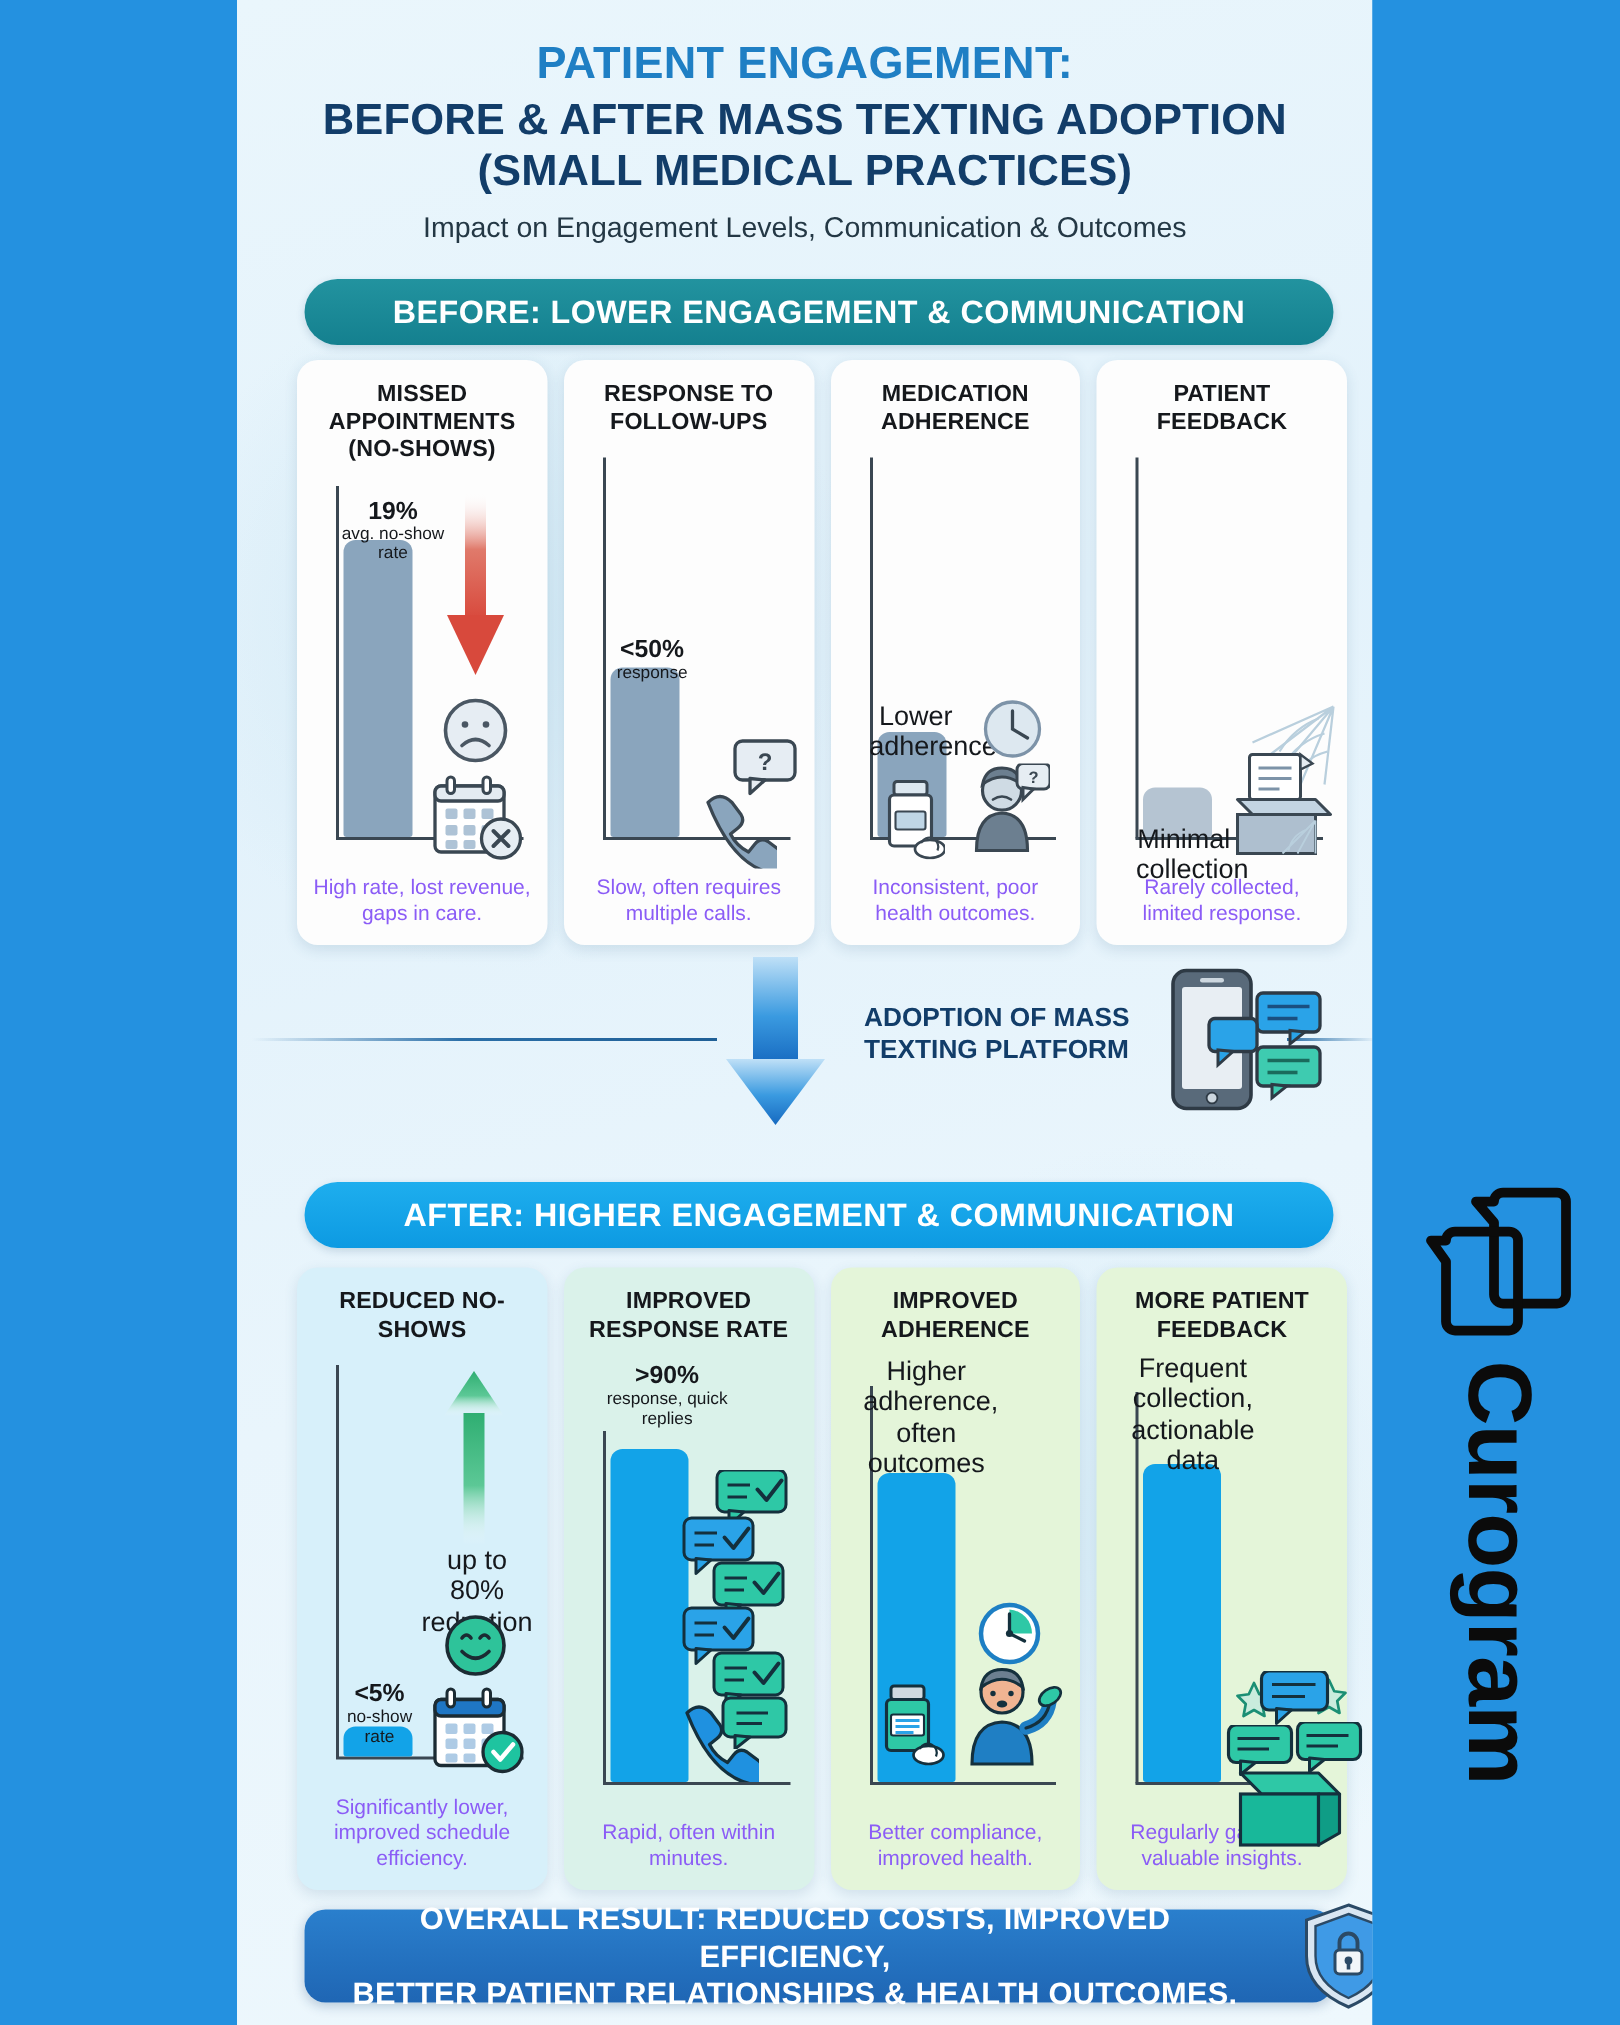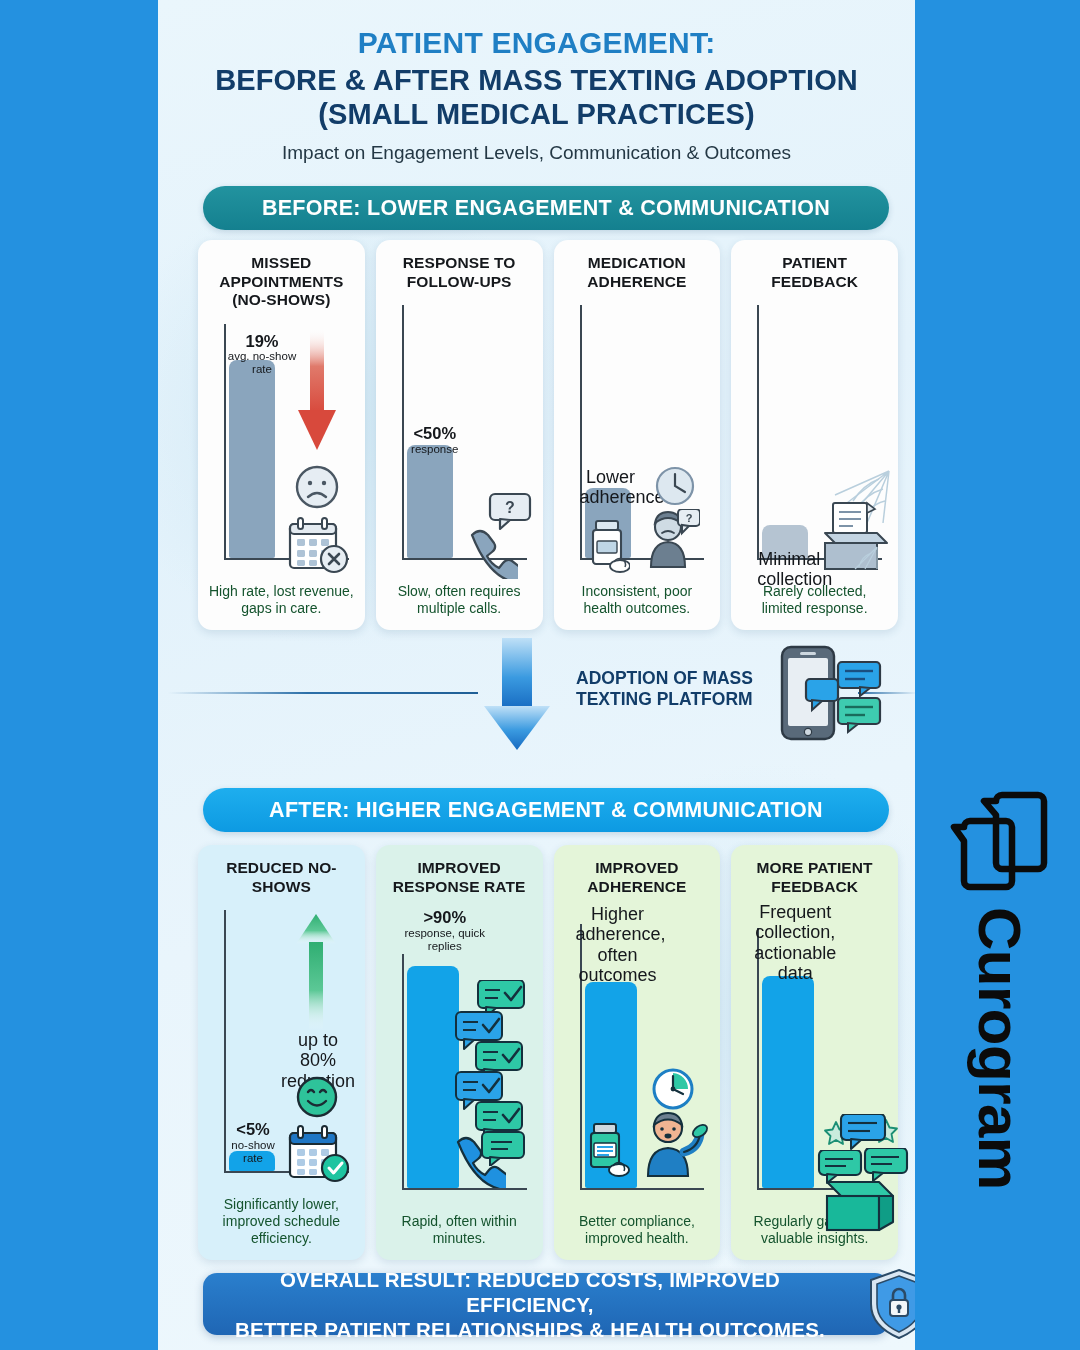--- a/index.html
+++ b/index.html
@@ -62,21 +62,21 @@
   .bar { position:absolute; bottom:25px; border-radius:8px 8px 2px 2px; }
   .bar-gray { background:#8aa5bd; }
   .bar-gray-l { background:#b5c4d2; }
   .bar-blue { background:#12a3e8; }
 
   .lbl { position:absolute; text-align:center; color:#15181c; line-height:1.12; }
   .lbl .big { font-size:16.5px; font-weight:800; display:block; }
   .lbl .sm { font-size:11.5px; font-weight:400; display:block; }
   .lbl .md { font-size:18px; font-weight:400; display:block; }
 
-  .caption { font-size:14px; line-height:1.22; text-align:center; color:#14532d;
+  .caption { font-size:14px; line-height:1.22; text-align:center; color:#8b5cf6;
     padding:0 2px 13px; }
 
   
   .trans-line { position:absolute; top:692px; height:2px; }
   .trans-line.left { left:10px; width:310px;
     background:linear-gradient(90deg,rgba(31,127,196,0) 0%,#2b6fa8 45%,#1f5f96 100%); }
   .trans-line.right { left:700px; width:60px;
     background:linear-gradient(90deg,#2b6fa8 0%,rgba(31,127,196,0) 100%); }
   .trans-text { position:absolute; left:418px; top:668px; width:210px;
     font-size:17.5px; font-weight:800; color:#123d69; line-height:1.22; }

